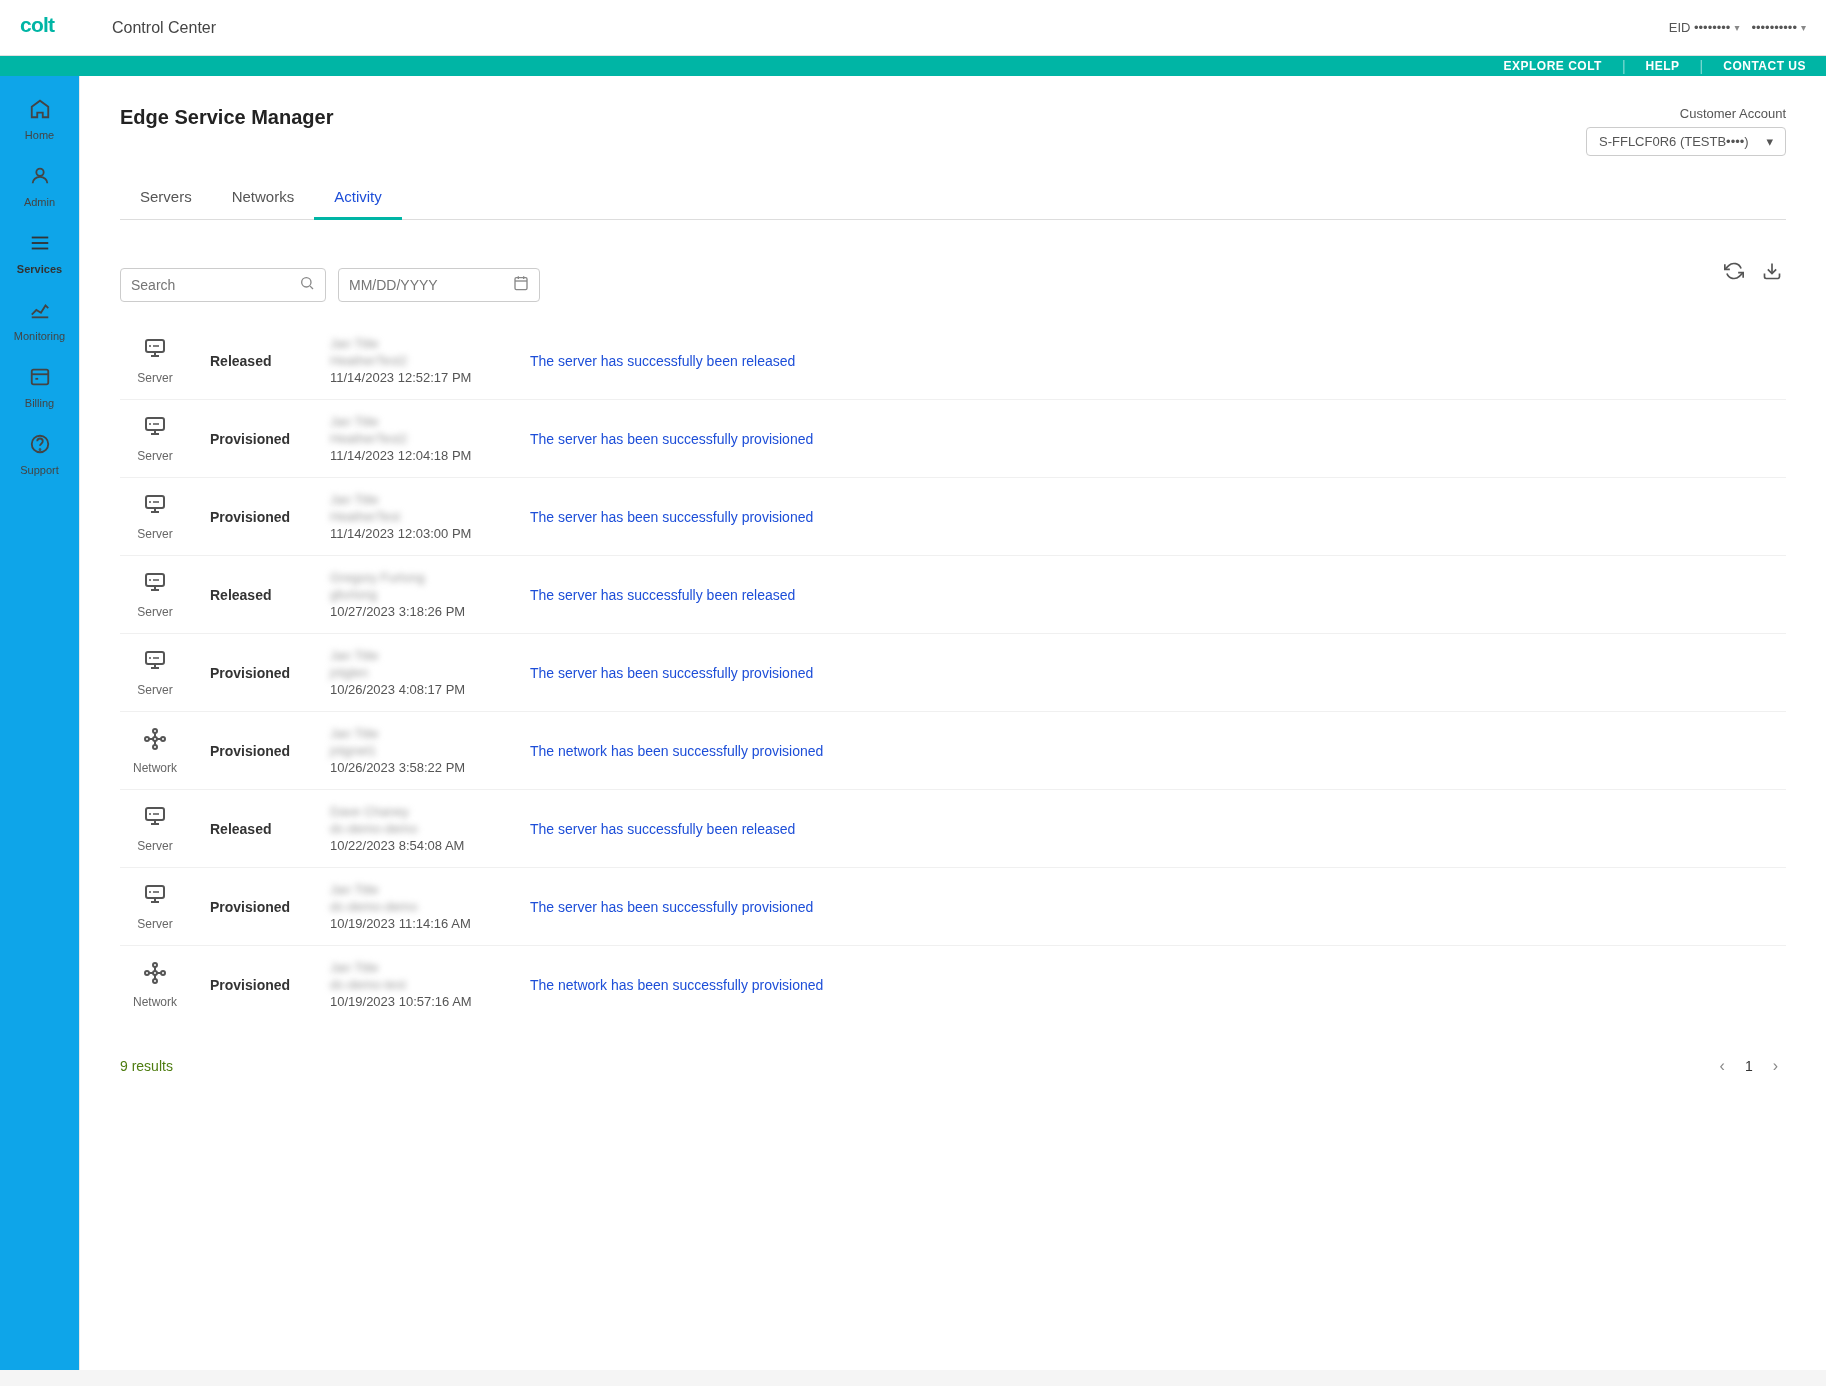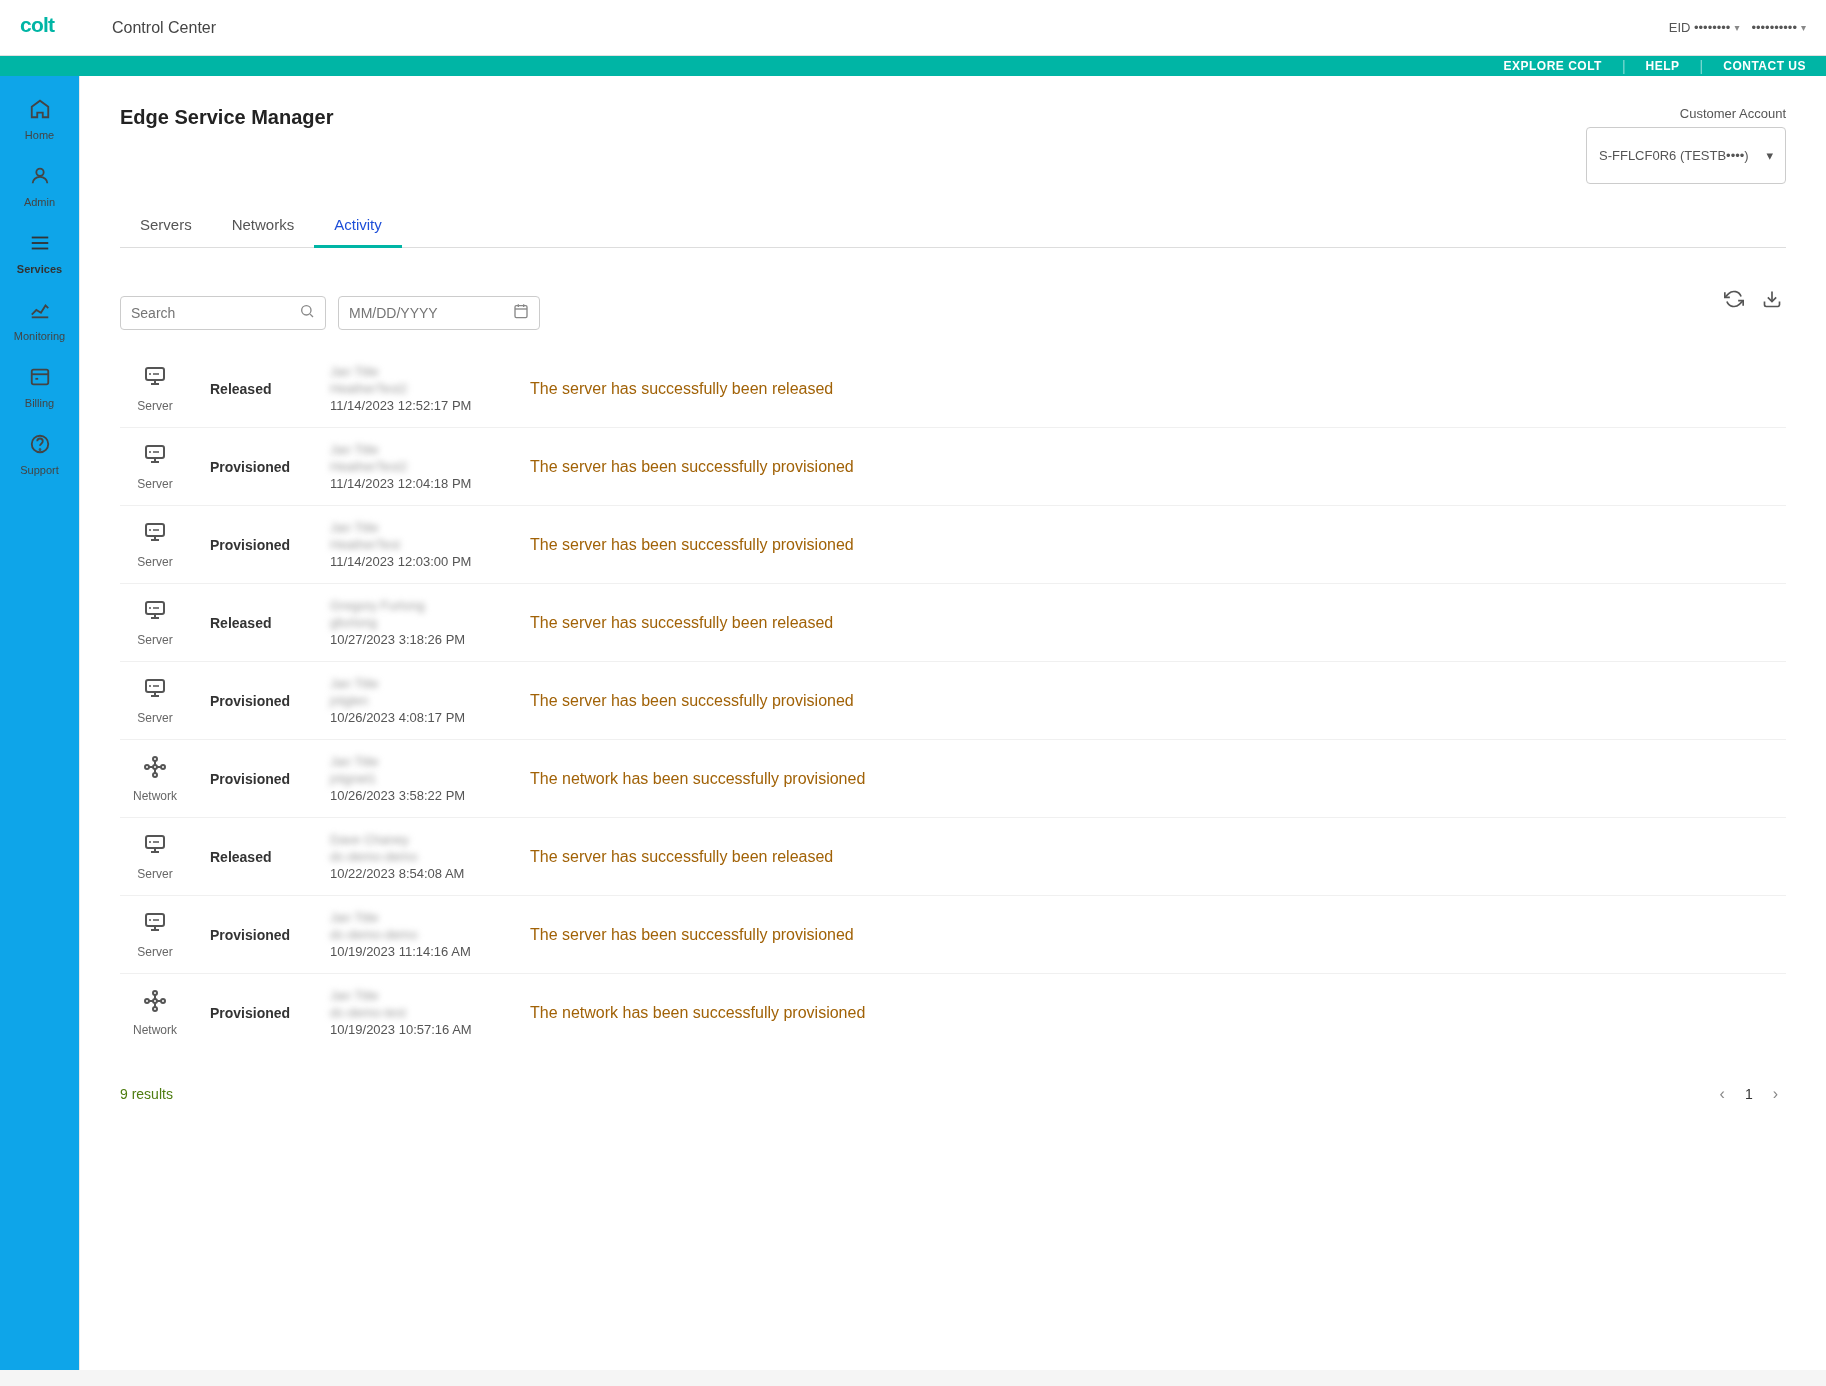--- a/index.html
+++ b/index.html
@@ -53,21 +53,21 @@
     
     .main { flex: 1; padding: 30px 40px; background: #fff; }
 
     
     .main-header { display: flex; justify-content: space-between; align-items: flex-start; margin-bottom: 20px; }
     .page-title { font-size: 20px; font-weight: bold; color: #222; }
     .customer-account-section { text-align: right; }
     .customer-account-label { font-size: 13px; color: #555; margin-bottom: 6px; }
     .customer-account-select {
       display: flex; align-items: center; gap: 16px;
-      border: 1px solid #ccc; border-radius: 4px; padding: 20px 12px;
+      border: 1px solid #ccc; border-radius: 4px; padding: 6px 12px;
       cursor: pointer; font-size: 13px; color: #555; background: #fff; min-width: 200px;
     }
 
     
     .tabs { display: flex; border-bottom: 1px solid #ddd; margin-bottom: 24px; }
     .tab {
       padding: 12px 20px; cursor: pointer; font-size: 15px; font-weight: 400;
       color: #555; border-bottom: 3px solid transparent; margin-bottom: -1px;
     }
     .tab.active { color: #1d4ed8; border-bottom-color: #00b5a5; }
@@ -100,21 +100,21 @@
     .activity-type {
       display: flex; flex-direction: column; align-items: center;
       width: 70px; gap: 4px; flex-shrink: 0;
     }
     .activity-type-icon { font-size: 22px; color: #555; }
     .activity-type-label { font-size: 12px; color: #666; }
     .activity-status { width: 100px; font-size: 14px; font-weight: 600; color: #333; flex-shrink: 0; }
     .activity-info { display: flex; flex-direction: column; gap: 2px; width: 180px; flex-shrink: 0; }
     .activity-user { font-size: 13px; color: #aaa; }
     .activity-date { font-size: 13px; color: #555; }
-    .activity-message { font-size: 16px; color: #a16207; flex: 1; }
+    .activity-message { font-size: 14px; color: #1d4ed8; flex: 1; }
 
     
     .list-footer {
       display: flex; align-items: center; justify-content: space-between;
       margin-top: 20px; padding-top: 10px;
     }
     .results-count { font-size: 14px; color: #4d7c0f; }
     .pagination { display: flex; align-items: center; gap: 12px; }
     .page-btn {
       background: none; border: none; cursor: pointer; font-size: 16px;

